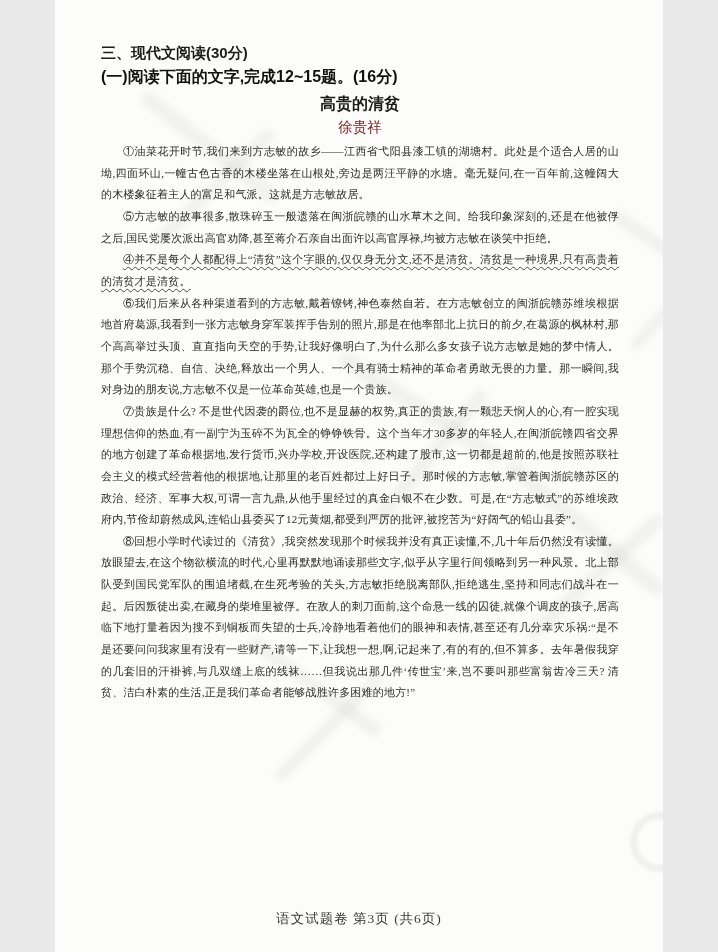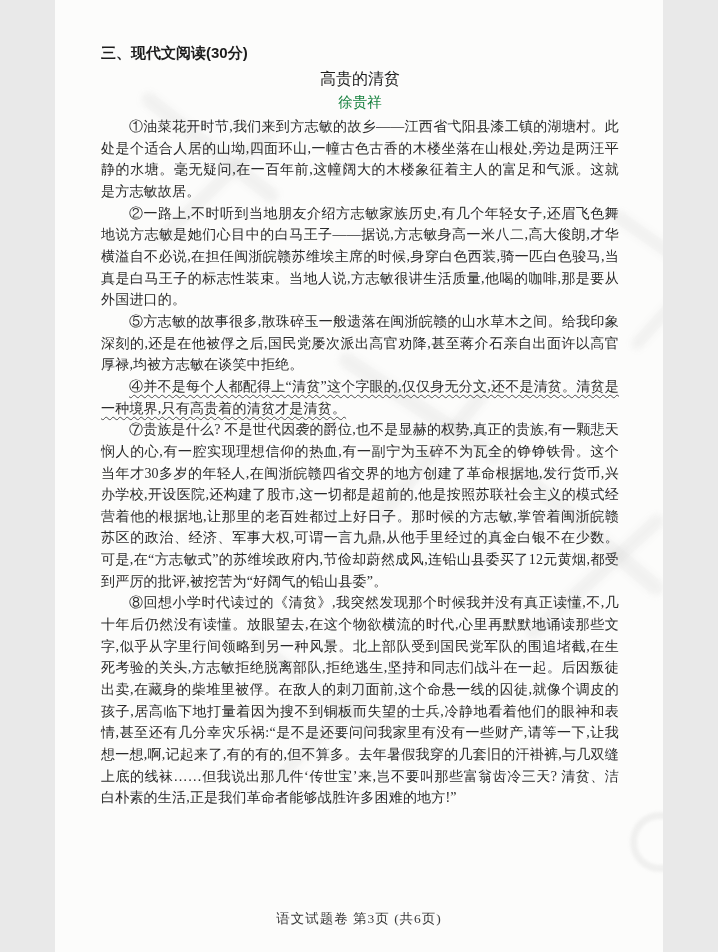--- a/index.html
+++ b/index.html
@@ -33,38 +33,38 @@
   .instruction {
     font-family: "Liberation Sans", "DejaVu Sans", sans-serif;
     font-weight: bold;
     font-size: 16px;
     line-height: 25px;
     color: #111;
   }
   .passage-title {
     text-align: center;
     font-family: "Liberation Sans", "DejaVu Sans", sans-serif;
-    font-weight: normal;
+    font-weight: bold;
     font-size: 16px;
     line-height: 24px;
     margin-top: 3px;
     color: #1c1c1c;
   }
   .passage-author {
     text-align: center;
     font-size: 14.5px;
     line-height: 22px;
     margin-bottom: 3px;
-    color: #15803d;
+    color: #7f1d1d;
   }
   .para {
     margin: 0;
     text-indent: 2em;
     text-align: justify;
-    font-size: 14px;
+    font-size: 11px;
     line-height: 21.65px;
     letter-spacing: 0.2px;
     color: #2a2a2a;
   }
   .wavy {
     text-decoration: underline;
     text-decoration-style: wavy;
     text-decoration-thickness: 1px;
     text-decoration-color: rgba(45,45,45,0.85);
     text-underline-offset: 3px;
@@ -117,36 +117,37 @@
     <div class="stroke" style="left:545px; top:250px; width:150px; height:13px; transform:rotate(35deg);"></div>
     <div class="stroke" style="left:555px; top:290px; width:140px; height:12px; transform:rotate(-48deg);"></div>
     <div class="stroke" style="left:180px; top:680px; width:160px; height:13px; transform:rotate(36deg);"></div>
     <div class="stroke" style="left:200px; top:720px; width:150px; height:12px; transform:rotate(-45deg);"></div>
     <div class="ring" style="left:575px; top:812px;"></div>
   </div>
 
   <div class="content">
     <div class="section-heading">三、现代文阅读(30分)</div>
 
+    <div class="instruction">(一)阅读下面的文字,完成12~15题。(16分)</div>
 
     <div class="passage-title">高贵的清贫</div>
 
     <div class="passage-author">徐贵祥</div>
 
     <p class="para">①油菜花开时节,我们来到方志敏的故乡——江西省弋阳县漆工镇的湖塘村。此处是个适合人居的山坳,四面环山,一幢古色古香的木楼坐落在山根处,旁边是两汪平静的水塘。毫无疑问,在一百年前,这幢阔大的木楼象征着主人的富足和气派。这就是方志敏故居。</p>
 
-    <p class="para">②一路上,不时听到当地朋友介绍方志敏家族历史,有几个年轻女子,还眉飞色舞地说方志敏是她们心目中的白马王子——据说,方志敏身高一米八二,高大俊朗,才华横溢自不必说,在担任闽浙皖赣苏维埃主席的时候,身穿白色西装,骑一匹白色骏马,当真是白马王子的标志性装束。当地人说,方志敏很讲生活质量,他喝的咖啡,那是要从外国进口的。</p>
 
 
     <p class="para">⑤方志敏的故事很多,散珠碎玉一般遗落在闽浙皖赣的山水草木之间。给我印象深刻的,还是在他被俘之后,国民党屡次派出高官劝降,甚至蒋介石亲自出面许以高官厚禄,均被方志敏在谈笑中拒绝。</p>
 
     <p class="para">
       <span class="wavy">④并不是每个人都配得上“清贫”这个字眼的,仅仅身无分文,还不是清贫。清贫是一种境界,只有高贵着的清贫才是清贫。</span>
     </p>
 
+    <p class="para">⑥我们后来从各种渠道看到的方志敏,戴着镣铐,神色泰然自若。在方志敏创立的闽浙皖赣苏维埃根据地首府葛源,我看到一张方志敏身穿军装挥手告别的照片,那是在他率部北上抗日的前夕,在葛源的枫林村,那个高高举过头顶、直直指向天空的手势,让我好像明白了,为什么那么多女孩子说方志敏是她的梦中情人。那个手势沉稳、自信、决绝,释放出一个男人、一个具有骑士精神的革命者勇敢无畏的力量。那一瞬间,我对身边的朋友说,方志敏不仅是一位革命英雄,也是一个贵族。</p>
 
     <p class="para">
       <span class="uline">⑦贵族是什么? 不是世代因袭的爵位,也不是显赫的权势,真正的贵族,有一颗悲天悯人的心,有一腔实现理想信仰的热血,有一副宁为玉碎不为瓦全的铮铮铁骨。</span><span>这个当年才30多岁的年轻人,在闽浙皖赣四省交界的地方创建了革命根据地,发行货币,兴办学校,开设医院,还构建了股市,这一切都是超前的,他是按照苏联社会主义的模式经营着他的根据地,让那里的老百姓都过上好日子。那时候的方志敏,掌管着闽浙皖赣苏区的政治、经济、军事大权,可谓一言九鼎,从他手里经过的真金白银不在少数。可是,在“方志敏式”的苏维埃政府内,节俭却蔚然成风,连铅山县委买了12元黄烟,都受到严厉的批评,被挖苦为“好阔气的铅山县委”。</span>
     </p>
 
     <p class="para">⑧回想小学时代读过的《清贫》,我突然发现那个时候我并没有真正读懂,不,几十年后仍然没有读懂。放眼望去,在这个物欲横流的时代,心里再默默地诵读那些文字,似乎从字里行间领略到另一种风景。北上部队受到国民党军队的围追堵截,在生死考验的关头,方志敏拒绝脱离部队,拒绝逃生,坚持和同志们战斗在一起。后因叛徒出卖,在藏身的柴堆里被俘。在敌人的刺刀面前,这个命悬一线的囚徒,就像个调皮的孩子,居高临下地打量着因为搜不到铜板而失望的士兵,冷静地看着他们的眼神和表情,甚至还有几分幸灾乐祸:“是不是还要问问我家里有没有一些财产,请等一下,让我想一想,啊,记起来了,有的有的,但不算多。去年暑假我穿的几套旧的汗褂裤,与几双缝上底的线袜……但我说出那几件‘传世宝’来,岂不要叫那些富翁齿冷三天? 清贫、洁白朴素的生活,正是我们革命者能够战胜许多困难的地方!”</p>
   </div>
 
   <div class="footer">语文试题卷 第3页 (共6页)</div>
 </div>

